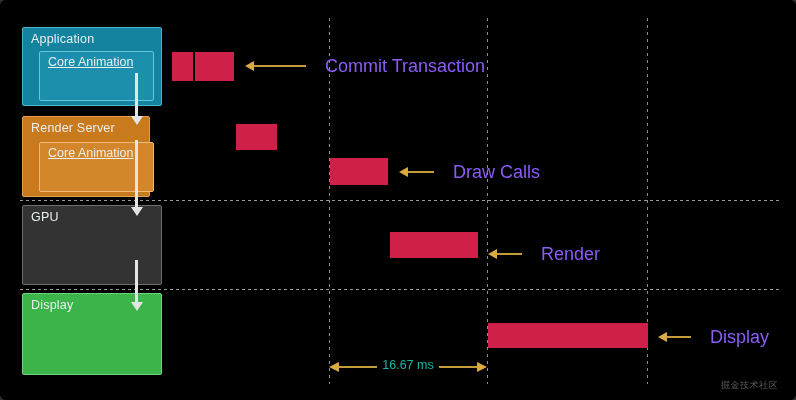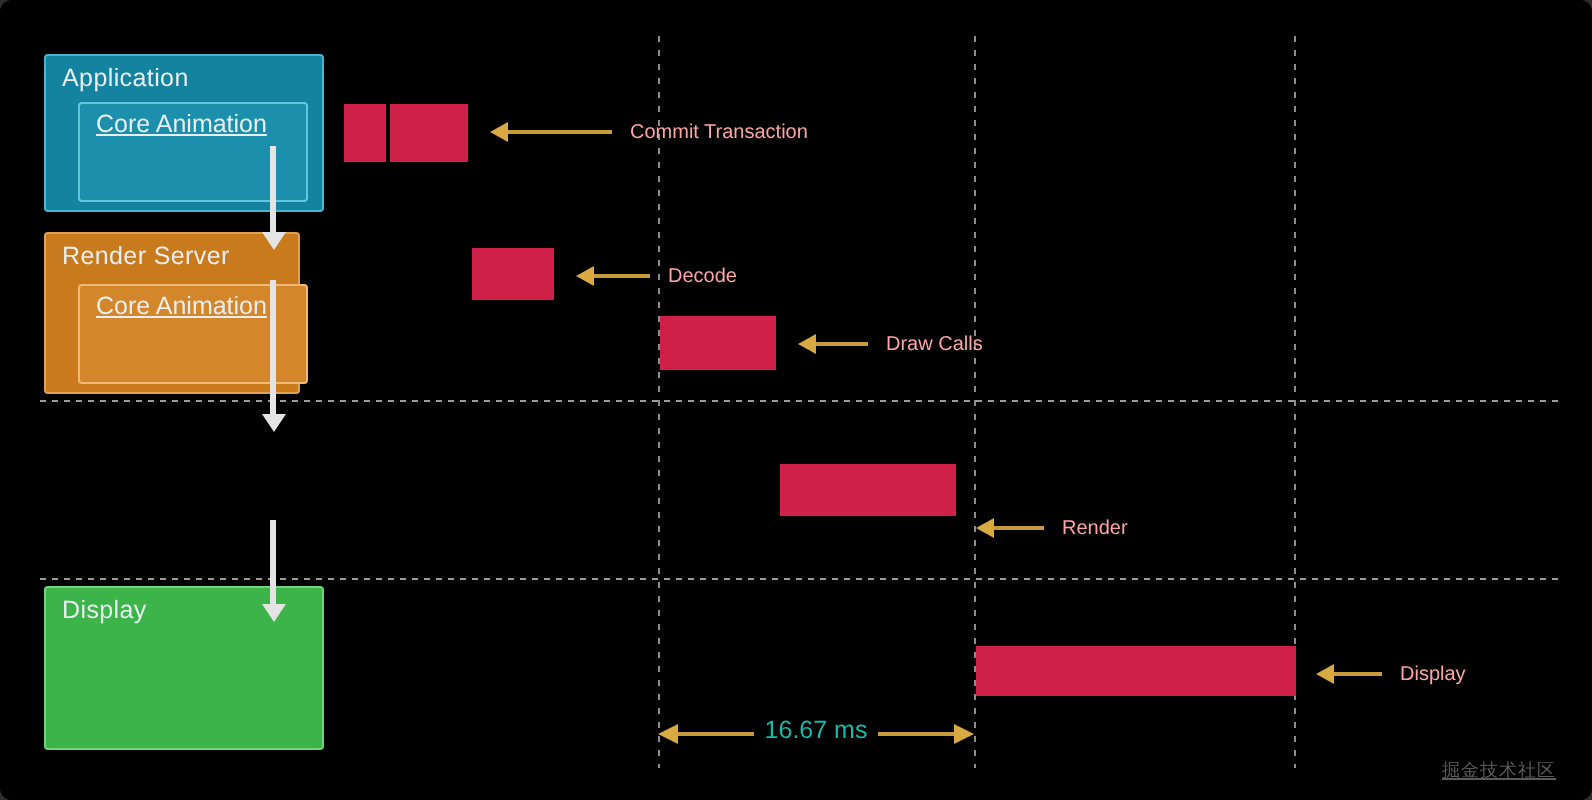--- a/index.html
+++ b/index.html
@@ -141,32 +141,32 @@
     border-bottom: 5px solid transparent;
     border-right: 9px solid #d9aa42;
     flex: 0 0 auto;
   }
   .callout .arrow-line {
     height: 2px;
     background: #c59b3c;
     flex: 0 0 auto;
   }
   .callout .callout-label {
-    margin-left: 9px;
-    font-size: 10px;
-    color: #fca5a5;
+    margin-left: 19px;
+    font-size: 18px;
+    color: #8b5cf6;
     white-space: nowrap;
   }
   #callout-commit    { left:245px; top:58px;  }
   #callout-commit .arrow-line   { width: 52px; }
   #callout-decode    { left:288px; top:130px; }
   #callout-decode .arrow-line   { width: 28px; }
   #callout-drawcalls { left:399px; top:164px;justify-content:center; }
   #callout-drawcalls .arrow-line{ width: 26px; }
-  #callout-render    { left:488px; top:256px;justify-content:flex-end; }
+  #callout-render    { left:488px; top:246px;justify-content:flex-end; }
   #callout-render .arrow-line   { width: 25px; }
   #callout-display   { left:658px; top:329px; }
   #callout-display .arrow-line  { width: 24px; }
 
   
   #measure {
     position: absolute;
     left: 329px;
     top: 360px;
     width: 158px;
@@ -203,21 +203,20 @@
 
   
   #watermark {
     position: absolute;
     right: 18px;
     bottom: 8px;
     font-size: 9px;
     color: #5a5a5a;
     letter-spacing: .5px;
     white-space: nowrap;
-    text-decoration: underline;
   }
 </style>
 </head>
 <body>
 
 <div id="screenshot">
 
   <div class="v-dotted" id="grid-1"></div>
   <div class="v-dotted" id="grid-2"></div>
   <div class="v-dotted" id="grid-3"></div>
@@ -232,20 +231,23 @@
     </div>
   </div>
 
   <div class="lane-block" id="render-block">
     <div class="lane-title">Render Server</div>
     <div class="inner-block" id="render-inner">
       <div class="inner-title">Core Animation</div>
     </div>
   </div>
 
+  <div class="lane-block" id="gpu-block">
+    <div class="lane-title">GPU</div>
+  </div>
 
   <div class="lane-block" id="display-block">
     <div class="lane-title">Display</div>
   </div>
 
   <div class="v-arrow" id="arrow-app-render"></div>
   <div class="v-arrow" id="arrow-render-gpu"></div>
   <div class="v-arrow" id="arrow-gpu-display"></div>
 
   <div class="bar" id="bar-commit-a"></div>
@@ -254,25 +256,20 @@
   <div class="bar" id="bar-drawcalls"></div>
   <div class="bar" id="bar-render"></div>
   <div class="bar" id="bar-display"></div>
 
   <div class="callout" id="callout-commit">
     <span class="arrow-head"></span>
     <span class="arrow-line"></span>
     <span class="callout-label">Commit Transaction</span>
   </div>
 
-  <div class="callout" id="callout-decode">
-    <span class="arrow-head"></span>
-    <span class="arrow-line"></span>
-    <span class="callout-label">Decode</span>
-  </div>
 
   <div class="callout" id="callout-drawcalls">
     <span class="arrow-head"></span>
     <span class="arrow-line"></span>
     <span class="callout-label">Draw Calls</span>
   </div>
 
   <div class="callout" id="callout-render">
     <span class="arrow-head"></span>
     <span class="arrow-line"></span>

